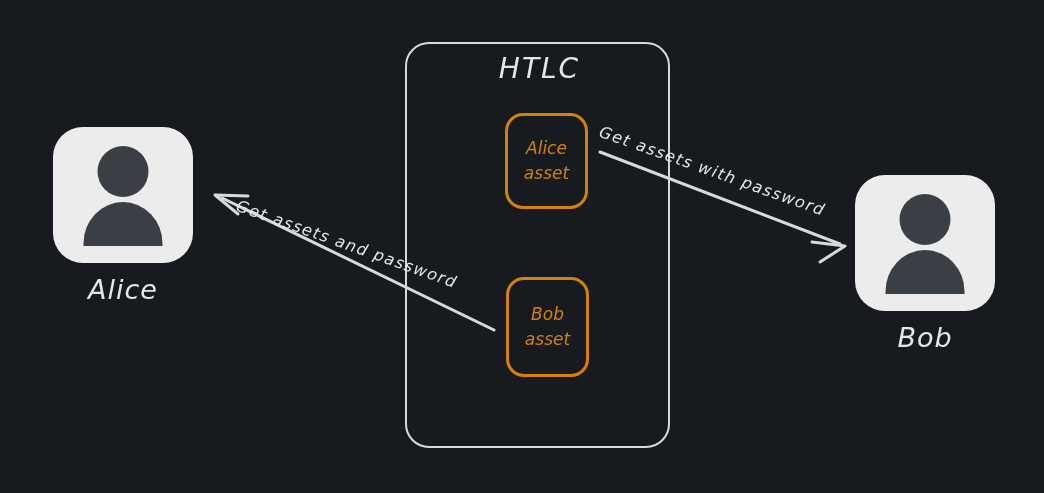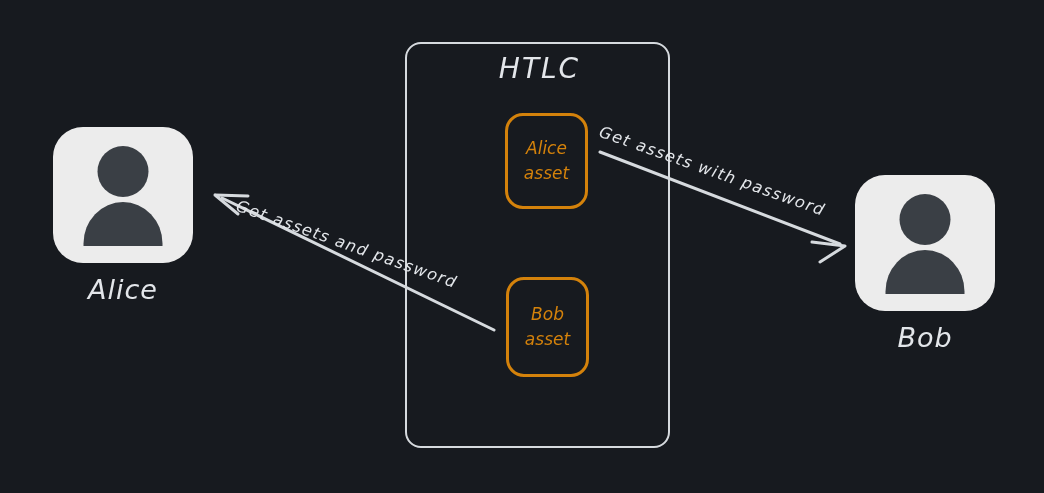--- a/index.html
+++ b/index.html
@@ -61,21 +61,21 @@
   }
 
   
   #htlc-box {
     position: absolute;
     left: 405px;
     top: 42px;
     width: 265px;
     height: 406px;
     border: 2px solid #d6dade;
-    border-radius: 16px;
+    border-radius: 24px;
     box-sizing: border-box;
   }
   #htlc-title {
     position: absolute;
     left: 0;
     top: 8px;
     width: 265px;
     text-align: center;
     color: #e3e6ea;
     font-size: 28px;

